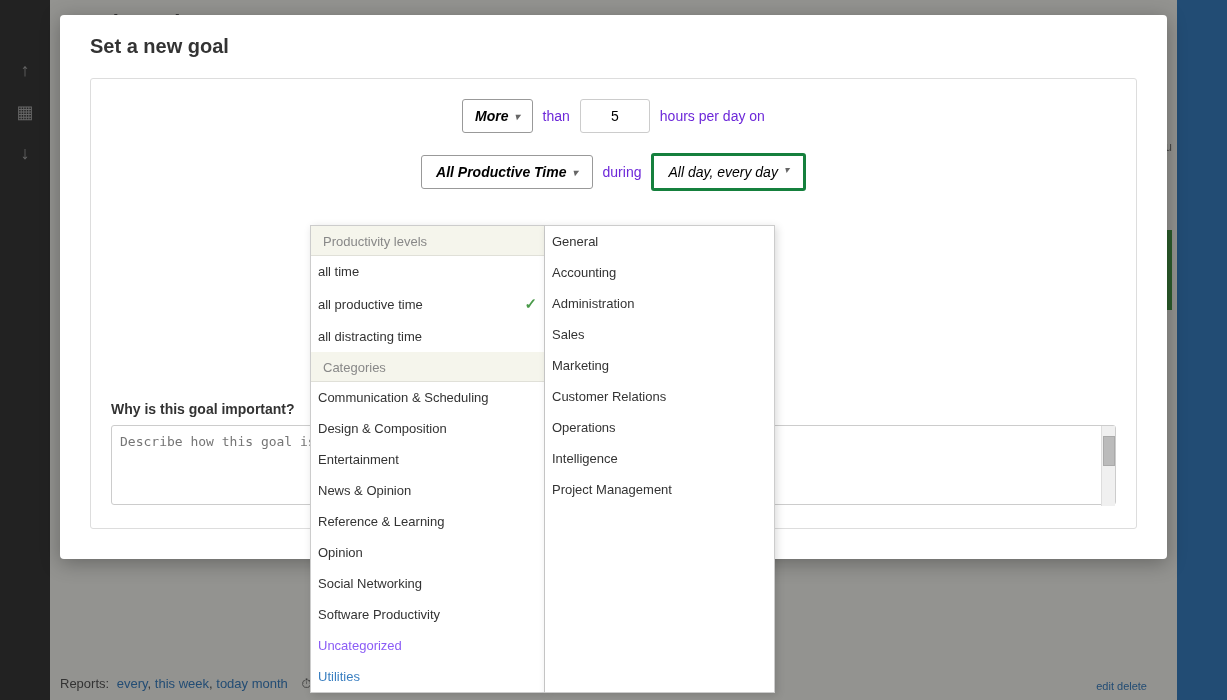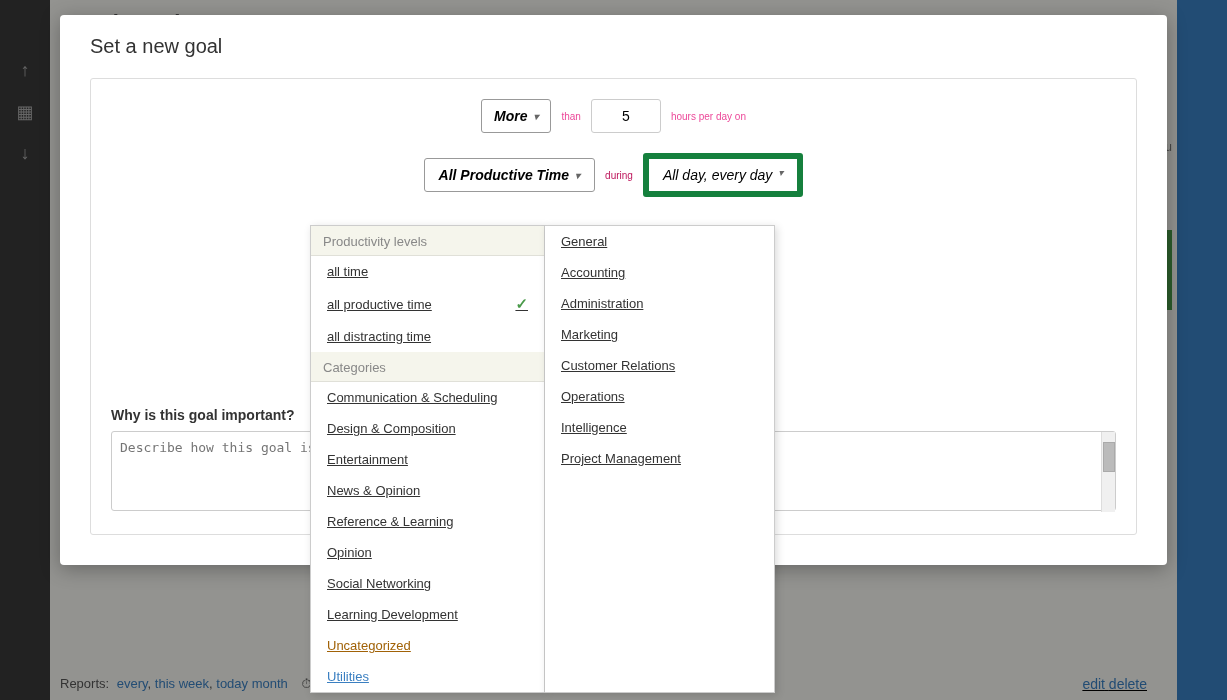--- a/index.html
+++ b/index.html
@@ -64,21 +64,21 @@
       right: 60px;
       background: #fff;
       border-radius: 4px;
       box-shadow: 0 4px 20px rgba(0,0,0,0.3);
       z-index: 20;
       padding: 20px 30px 30px;
     }
 
     .modal-title {
       font-size: 20px;
-      font-weight: normal;
+      font-weight: bold;
       color: #333;
       margin-bottom: 20px;
     }
 
     .modal-inner {
       border: 1px solid #ddd;
       border-radius: 3px;
       padding: 20px;
       background: #fff;
     }
@@ -105,22 +105,22 @@
       font-style: italic;
       font-weight: bold;
     }
 
     .goal-dropdown-arrow {
       font-size: 10px;
       color: #666;
     }
 
     .goal-text {
-      font-size: 10px;
-      color: #ec4899;
+      font-size: 14px;
+      color: #6d28d9;
     }
 
     .goal-input {
       border: 1px solid #ccc;
       border-radius: 3px;
       padding: 8px 10px;
       width: 70px;
       font-size: 14px;
       text-align: center;
     }
@@ -141,26 +141,26 @@
       cursor: pointer;
       display: flex;
       align-items: center;
       gap: 6px;
       font-size: 14px;
       font-style: italic;
       font-weight: bold;
     }
 
     .during-text {
-      font-size: 10px;
-      color: #be185d;
+      font-size: 14px;
+      color: #6d28d9;
     }
 
     .allday-dropdown {
-      border: 6px solid #15803d;
+      border: 3px solid #15803d;
       border-radius: 3px;
       padding: 8px 14px;
       background: #fff;
       cursor: pointer;
       display: flex;
       align-items: flex-start;
       gap: 6px;
       font-size: 14px;
       font-style: italic;
     }
@@ -191,28 +191,27 @@
 
     .dropdown-section-header {
       padding: 8px 12px 6px;
       font-size: 13px;
       color: #888;
       background: #f5f5ec;
       border-bottom: 1px solid #e0e0d8;
     }
 
     .dropdown-item {
-      padding: 8px 16px;
+      padding: 8px 7px;
       font-size: 13px;
       color: #333;
       cursor: pointer;
       display: flex;
       align-items: center;
       justify-content: space-between;
-      text-decoration: underline;
     }
 
     .dropdown-item.selected-item {
       font-weight: normal;
     }
 
     .checkmark {
       color: #4a9a4a;
       font-weight: bold;
       font-size: 15px;
@@ -328,22 +327,21 @@
 
     .bg-reports a {
       color: #3a7fc1;
       text-decoration: none;
     }
 
     .bg-edit-del {
       position: absolute;
       bottom: 8px;
       right: 80px;
-      font-size: 14px;
-      text-decoration: underline;
+      font-size: 11px;
     }
 
     .bg-edit-del a {
       color: #3a7fc1;
       text-decoration: none;
     }
 
     .bg-edit-del span {
       color: #333;
     }
@@ -445,29 +443,30 @@
           <span>all distracting time</span>
         </div>
         <div class="dropdown-section-header">Categories</div>
         <div class="dropdown-item">Communication &amp; Scheduling</div>
         <div class="dropdown-item">Design &amp; Composition</div>
         <div class="dropdown-item">Entertainment</div>
         <div class="dropdown-item">News &amp; Opinion</div>
         <div class="dropdown-item">Reference &amp; Learning</div>
         <div class="dropdown-item">Opinion</div>
         <div class="dropdown-item">Social Networking</div>
-        <div class="dropdown-item">Learning Development</div>
-        <div class="dropdown-item" style="color:#a16207;">Uncategorized</div>
+        <div class="dropdown-item">Software Productivity</div>
+        <div class="dropdown-item" style="color:#8b5cf6;">Uncategorized</div>
         <div class="dropdown-item" style="color:#3a7fc1;">Utilities</div>
       </div>
 
       <div class="dropdown-secondary">
         <div class="dropdown-item">General</div>
         <div class="dropdown-item">Accounting</div>
         <div class="dropdown-item">Administration</div>
+        <div class="dropdown-item">Sales</div>
         <div class="dropdown-item">Marketing</div>
         <div class="dropdown-item">Customer Relations</div>
         <div class="dropdown-item">Operations</div>
         <div class="dropdown-item">Intelligence</div>
         <div class="dropdown-item">Project Management</div>
       </div>
     </div>
 
     <div style="display:flex;gap:20px;margin-top:10px;">
       <div style="flex:1;">

